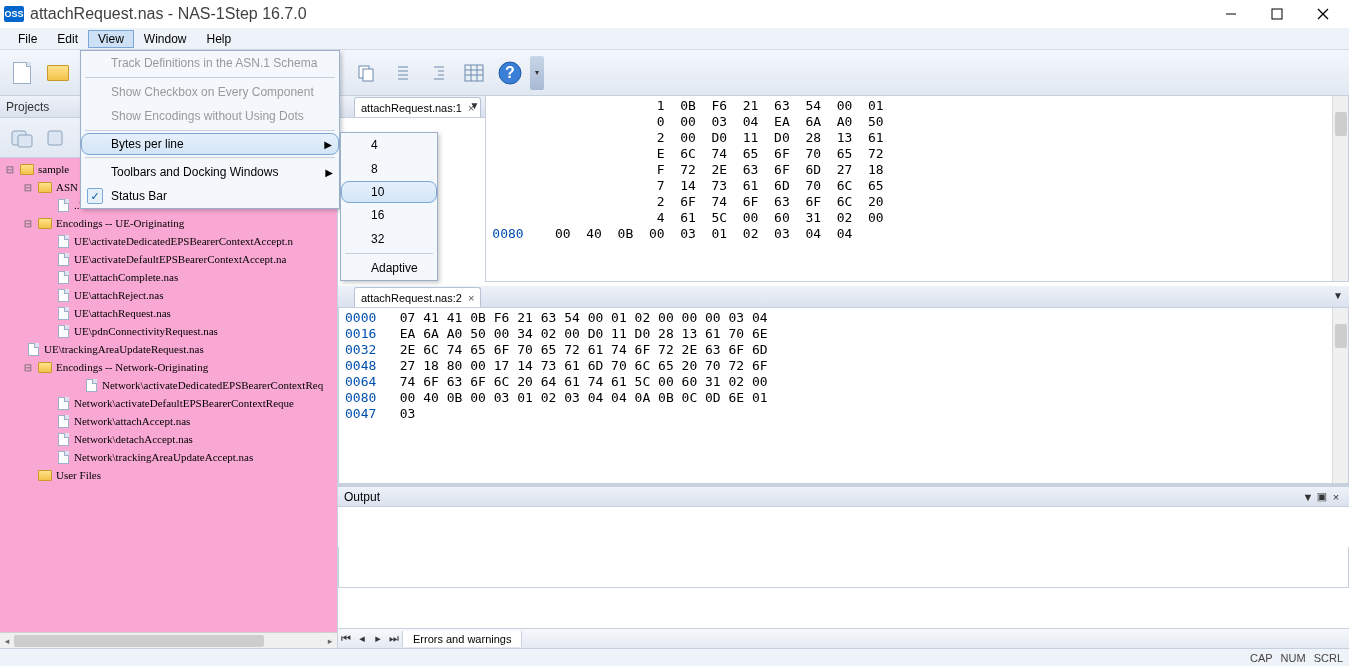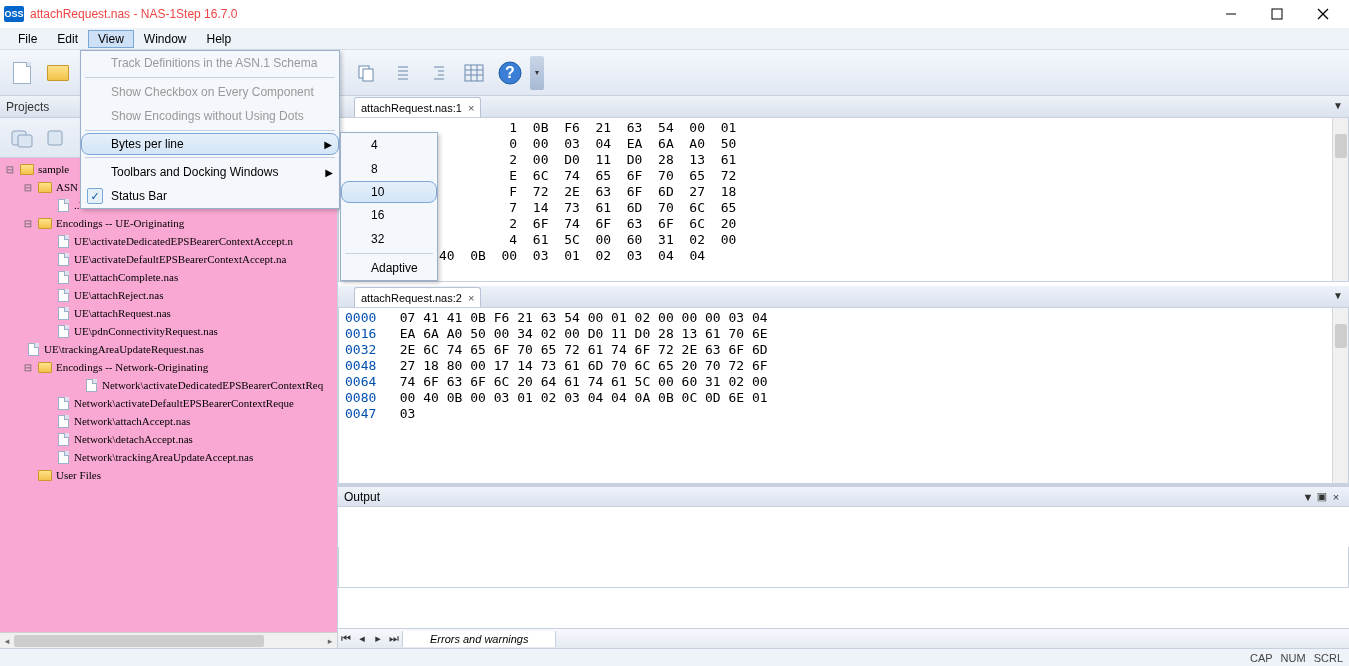--- a/index.html
+++ b/index.html
@@ -1,20 +1,20 @@
 <!DOCTYPE html>
 <html><head>
 <meta charset="utf-8">
 <style>
 * { box-sizing: border-box; margin: 0; padding: 0; }
 body { font-family: "Segoe UI", Tahoma, sans-serif; font-size: 12px; background: #fff; width: 1349px; height: 666px; overflow: hidden; position: relative; }
 
 .titlebar { height: 28px; display: flex; align-items: center; padding: 0 4px; background: #fff; }
 .app-icon { width: 20px; height: 16px; background: #0066cc; color: #fff; font-size: 9px; font-weight: bold; display: flex; align-items: center; justify-content: center; margin-right: 6px; border-radius: 2px; }
-.title-text { flex: 1; color: #ef4444; font-size: 12px; }
+.title-text { flex: 1; color: #404040; font-size: 16px; }
 .win-controls { display: flex; gap: 18px; padding-right: 8px; }
 .win-btn { width: 28px; height: 20px; display: flex; align-items: center; justify-content: center; cursor: pointer; }
 
 .menubar { height: 22px; background: #eef2f9; display: flex; align-items: center; padding: 0 8px; border-bottom: 1px solid #d4dae6; }
 .menu-item { padding: 2px 10px; cursor: pointer; }
 .menu-item.active { background: #cde0f5; border: 1px solid #7ba7d6; padding: 1px 9px; }
 
 .toolbar { height: 46px; background: linear-gradient(#f4f7fc,#e1e8f2); border-bottom: 1px solid #c6d0de; display: flex; align-items: center; padding: 0 6px; gap: 4px; }
 .tool-btn { width: 32px; height: 32px; display: flex; align-items: center; justify-content: center; cursor: pointer; border-radius: 3px; }
 .tool-btn svg, .tool-btn span { display: block; }
@@ -48,21 +48,21 @@
 .hex-view .vscroll .thumb { position:absolute; left:2px; top:16px; width:12px; height:24px; background:#cdcdcd; border-radius:2px; }
 .hex-addr { color: #0050b0; }
 
 .output-panel { border-top: 3px solid #c6d0de; display: flex; flex-direction: column; flex: 0 0 164px; gap: 40px; }
 .out-header { height: 20px; background: linear-gradient(#eef2f9,#dbe2ee); border-bottom: 1px solid #c6d0de; display: flex; align-items: center; padding: 0 6px; font-size: 12px; }
 .out-header .spacer { flex:1; }
 .out-header .ctrl { width: 14px; text-align: center; cursor: pointer; color:#333; font-size: 11px; }
 .out-body { flex: 1; background: #fff; border: 1px solid #c6d0de; border-top:none; }
 .out-tabs { height: 20px; background: linear-gradient(#f6f8fc,#e5eaf2); display: flex; align-items: center; border-top: 1px solid #c6d0de; font-size: 11px; }
 .out-tabs .nav { width: 16px; text-align: center; cursor: pointer; color:#333; }
-.out-tabs .tabb { padding: 2px 27px; border-left: 1px solid #c6d0de; border-right: 1px solid #c6d0de; background: #fff; cursor: pointer; font-style: italic; }
+.out-tabs .tabb { padding: 2px 10px; border-left: 1px solid #c6d0de; border-right: 1px solid #c6d0de; background: #fff; cursor: pointer; }
 
 .statusbar { height: 18px; background: #eef2f9; border-top: 1px solid #c6d0de; display: flex; align-items: center; justify-content: flex-end; padding: 0 6px; font-size: 11px; color: #444; gap: 8px; }
 
 
 .dropdown { position: absolute; background: #f4f7fc; border: 1px solid #9cb0c9; box-shadow: 2px 2px 4px rgba(0,0,0,0.2); z-index: 100; }
 .dd-item { height: 24px; display: flex; align-items: center; padding: 0 16px 0 30px; font-size: 12px; position: relative; cursor: pointer; white-space: nowrap; }
 .dd-item.disabled { color: #999; }
 .dd-item.hover { background: linear-gradient(#e6f0fb,#d3e5f7); border: 1px solid #7ba7d6; padding: 0 15px 0 29px; height: 22px; border-radius: 8px; }
 .dd-item .chk { position: absolute; left: 6px; width: 16px; height: 16px; border: 1px solid #7ba7d6; background: #e6f0fb; display:flex; align-items:center; justify-content:center; font-size:11px; color:#0050a0; border-radius:2px; }
 .dd-item .arrow { position: absolute; right: 6px; font-size: 10px; }
@@ -295,21 +295,21 @@
     </div>
     <div class="tree-hscroll">
       <div class="btn" style="left:0">◂</div>
       <div class="thumb"></div>
       <div class="btn" style="right:0">▸</div>
     </div>
   </div>
 
   <div class="main">
 
-    <div style="display:flex;flex-direction:column;flex:0 0 186px">
+    <div style="display:flex;flex-direction:row;flex:0 0 186px">
       <div class="tabstrip">
         <div class="tab">
           <span>attachRequest.nas:1</span>
           <span class="close">×</span>
         </div>
         <div class="tab-drop">▼</div>
       </div>
       <div class="hex-view">
         <pre id="hex1">                     1  0B  F6  21  63  54  00  01
                      0  00  03  04  EA  6A  A0  50

